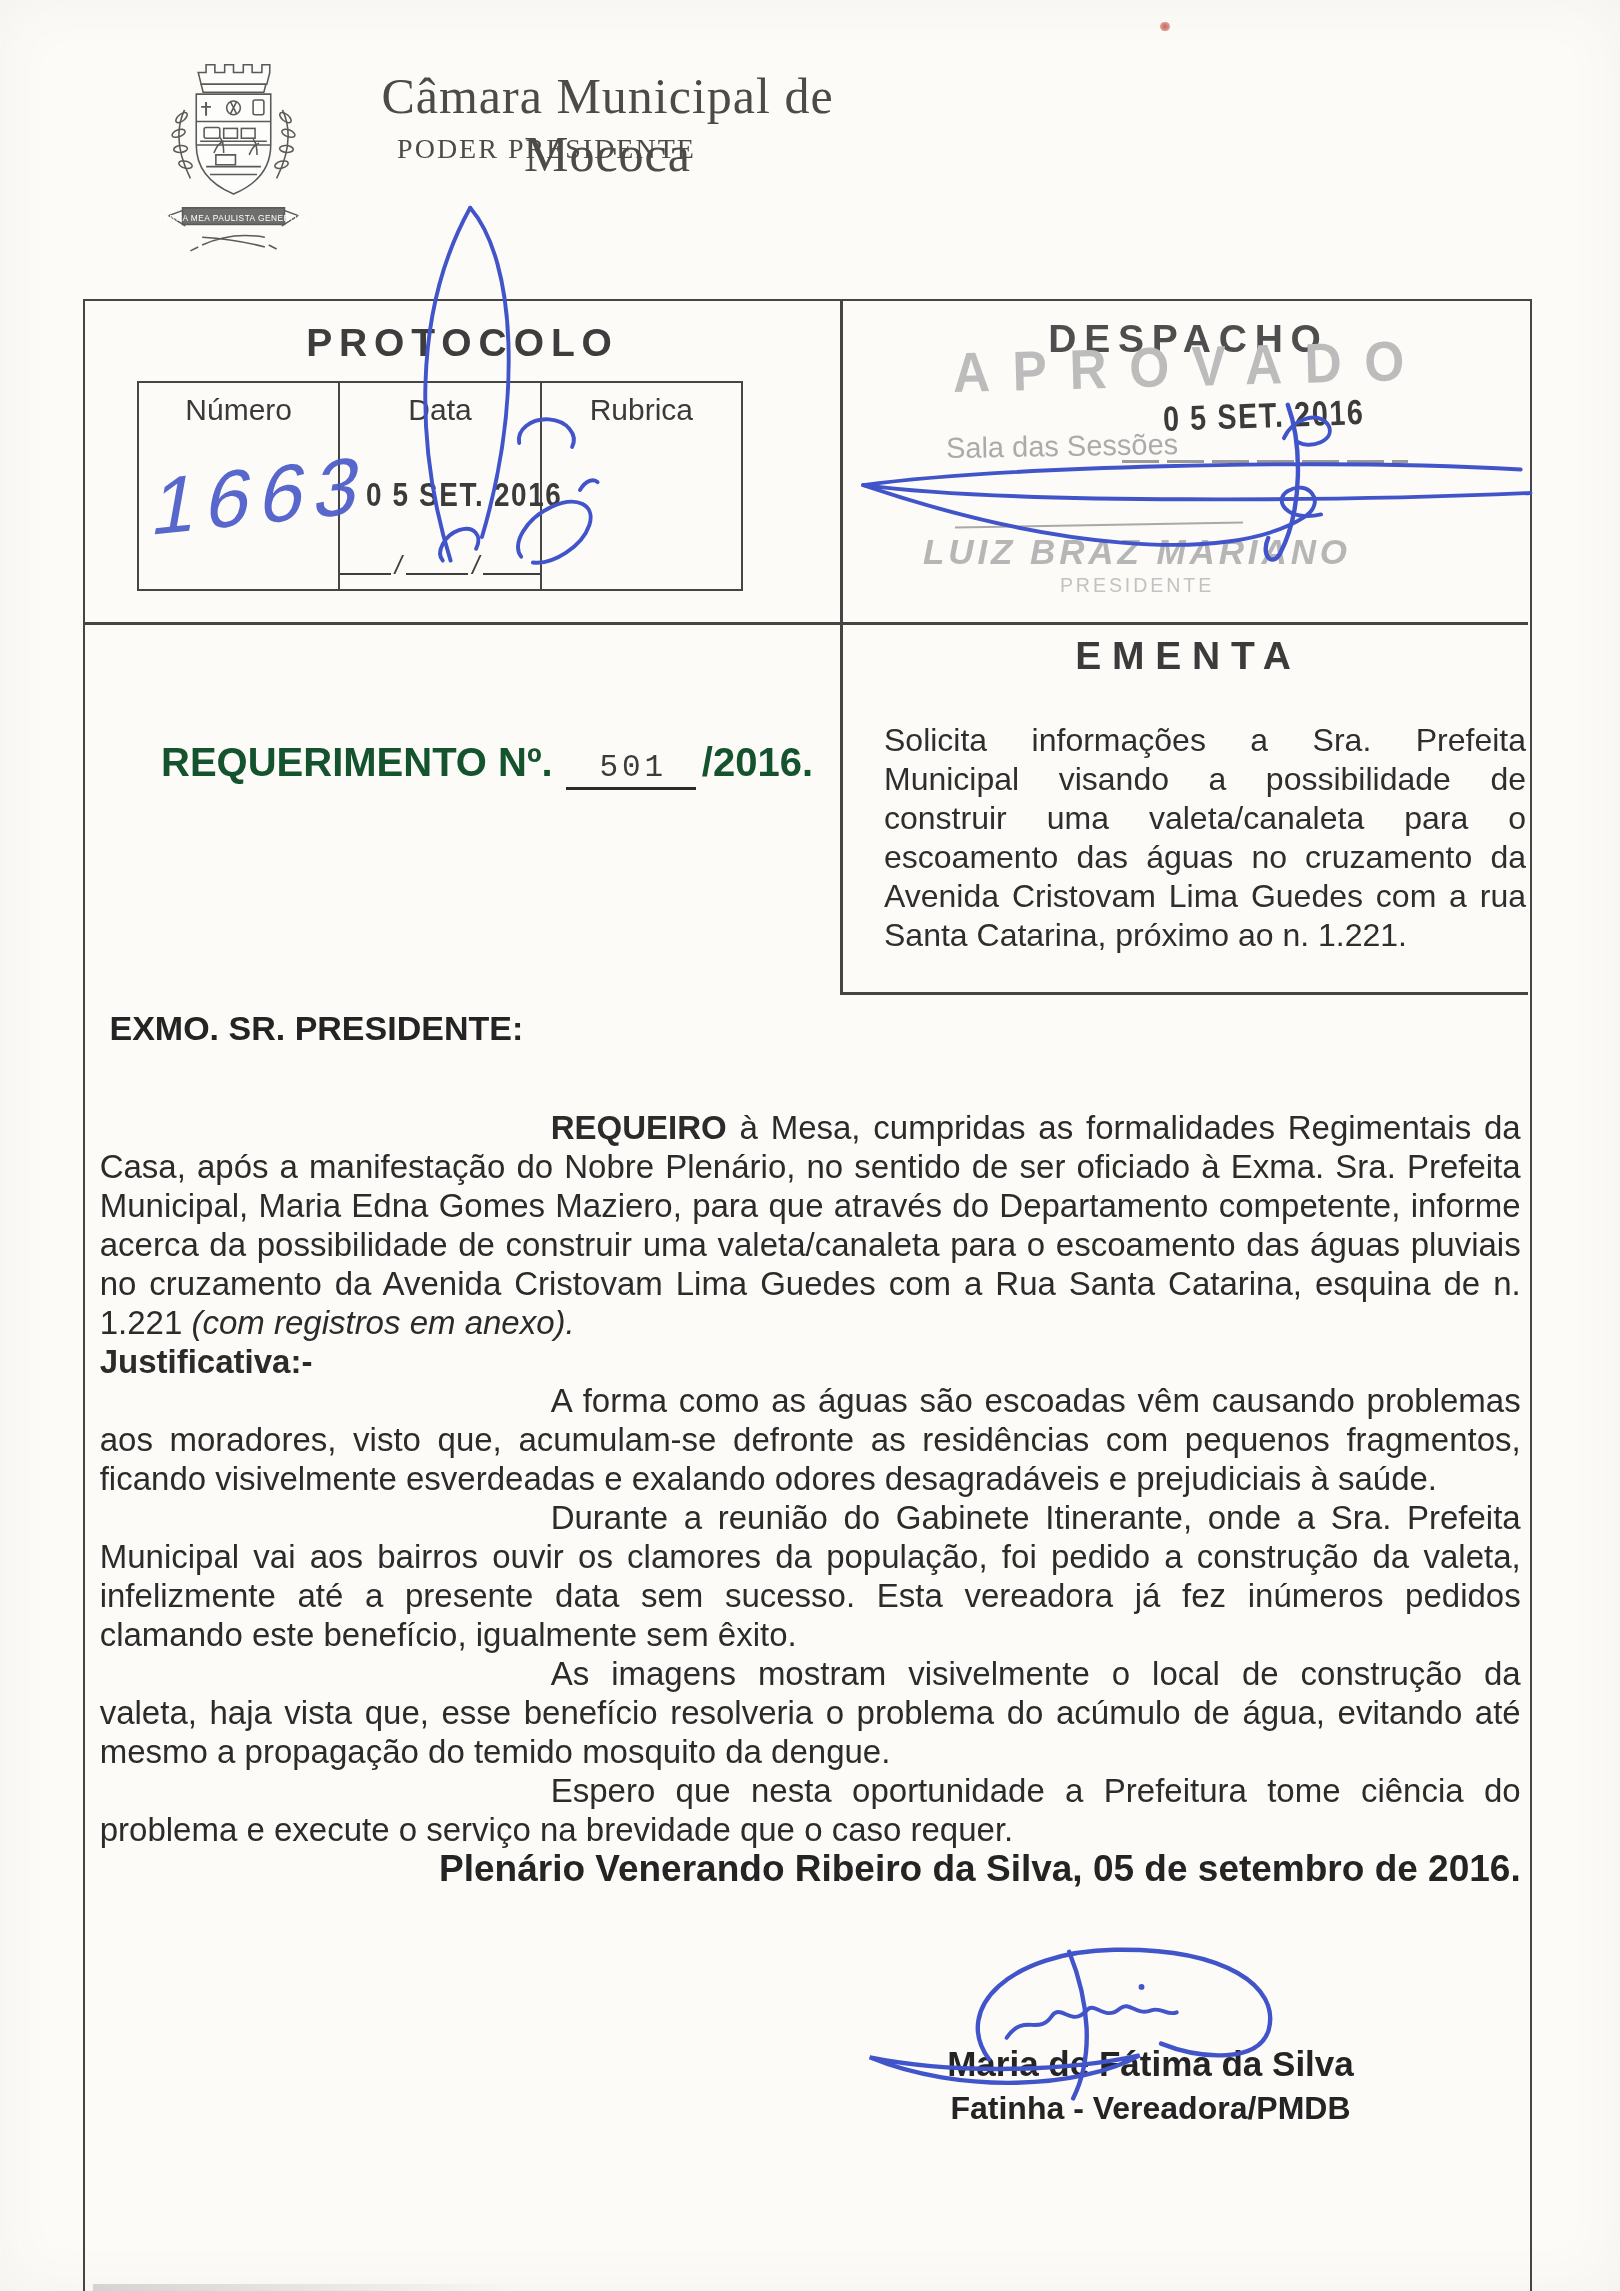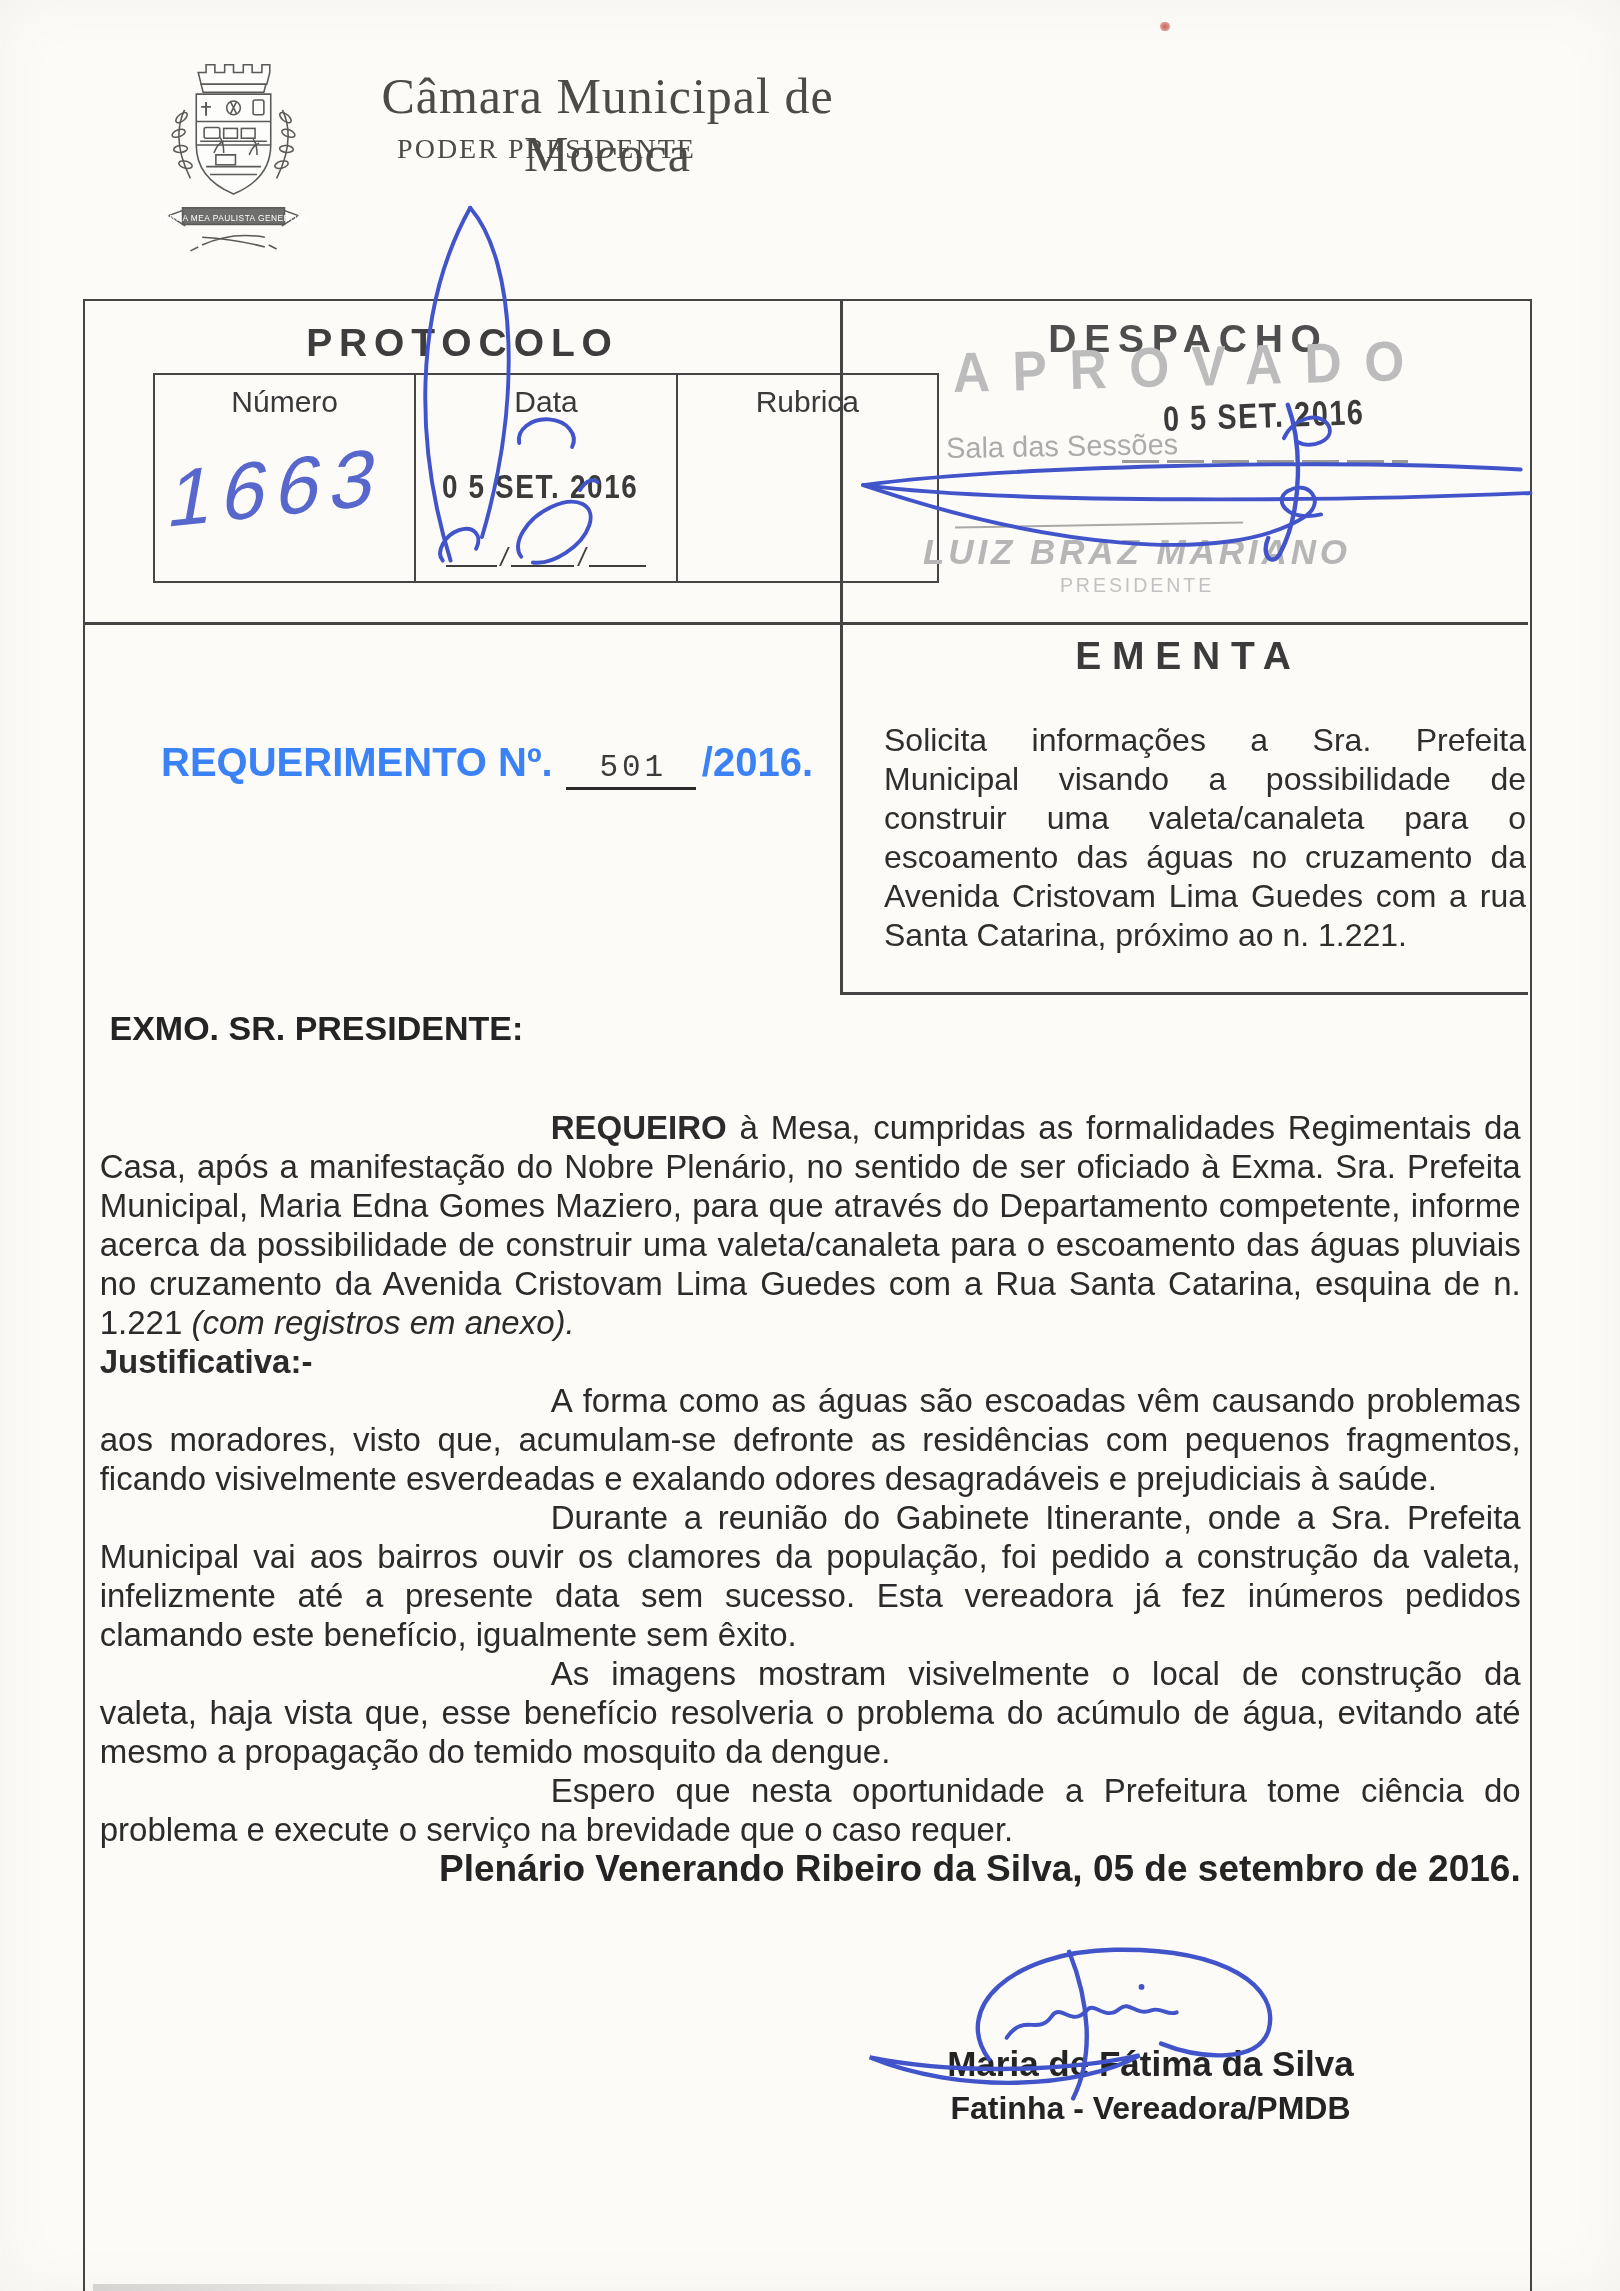--- a/index.html
+++ b/index.html
@@ -24,22 +24,22 @@
 
   
   .main-box{left:83px; top:299px; width:1449px; height:1993px;
     border:2.9px solid #454545; border-bottom:none; box-sizing:border-box;}
   .hline{background:#454545; height:2.9px;}
   .vline{background:#454545; width:2.9px;}
 
   
   .protocolo-title{left:0; top:19.6px; width:755px; text-align:center;
     font-size:39px; font-weight:bold; letter-spacing:6.9px; color:#3d3d3d;}
-  .ptable{left:52px; top:72px; width:786px; height:210px;
-    border:2.9px solid #454545; box-sizing:border-box; display:flex;margin-left:16px;}
+  .ptable{left:52px; top:80px; width:606px; height:210px;
+    border:2.9px solid #454545; box-sizing:border-box; display:flex;}
   .pcell{flex:1; position:relative; border-right:2.9px solid #454545;}
   .pcell:last-child{border-right:none;}
   .pcell-label{position:absolute; top:9.8px; left:0; width:100%; text-align:center;
     font-size:30px; color:#3a3a3a;}
   .numero-hand{position:absolute; left:13.7px; top:67px;
     font-size:80px; color:#4a5bc8; transform:rotate(-6deg) skewX(-16deg);
     letter-spacing:9.8px; opacity:.92;}
   .stamp-date{font-weight:bold; color:#3b3b3b; letter-spacing:2px;
     transform:scaleX(0.82); transform-origin:left center; white-space:nowrap;}
   .data-stamp1{position:absolute; left:25.5px; top:92px; font-size:34px;}
@@ -61,21 +61,21 @@
     background:repeating-linear-gradient(90deg,#9a9a9a 0 37px, transparent 37px 45px);}
   .pres-line{left:870px; top:223px; width:288px; height:2px; background:#a9a9a9;
     transform:rotate(-1deg);}
   .pres-block{left:807px; top:231px; width:490px; text-align:center;}
   .pres-name{font-size:35px; font-weight:bold; font-style:italic;
     letter-spacing:3.9px; color:#b6b6b6;}
   .pres-role{font-size:19.6px; letter-spacing:2.9px; color:#c2c2c2; margin-top:2px;}
 
   
   .req-line{left:76px; top:439px; white-space:nowrap;}
-  .req-label{font-size:40px; font-weight:bold; color:#3b82f6;}
+  .req-label{font-size:40px; font-weight:bold; color:#14532d;}
   .req-number-wrap{display:inline-block; border-bottom:3.9px solid #2a2a2a;
     padding:0 29px 2px 33px; margin:0 5.9px 0 13.7px; vertical-align:baseline;}
   .req-number{font-family:"Liberation Mono", monospace; font-size:31px; color:#3c3c3c;
     letter-spacing:3.9px;}
   .ementa-title{left:758px; top:333px; width:691px; text-align:center;
     font-size:39px; font-weight:bold; letter-spacing:10.8px; color:#3b3b3b;}
   .ementa-text{left:799px; top:420px; width:642px; font-size:32px; line-height:39px;
     text-align:justify; color:#2e2e2e;}
 
   

